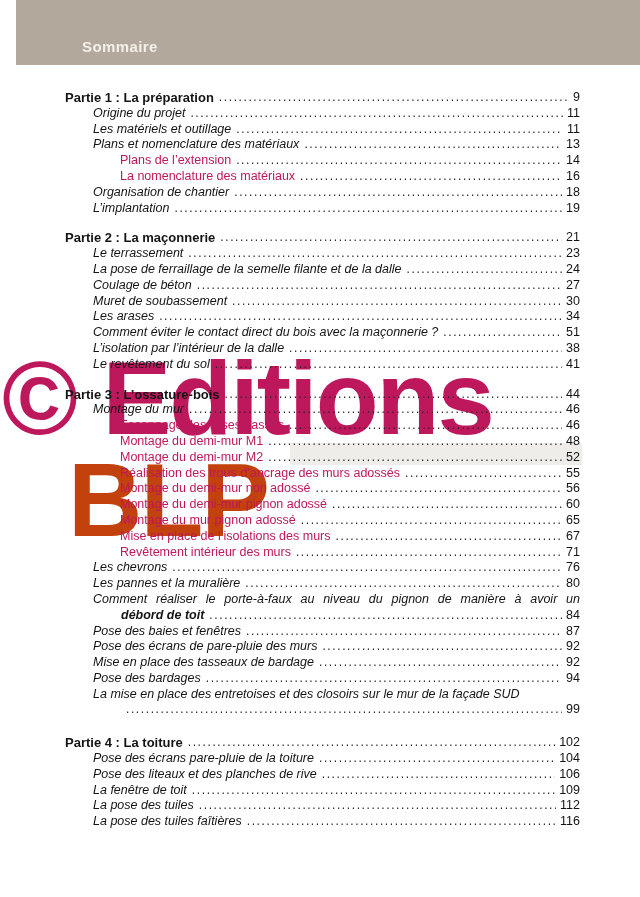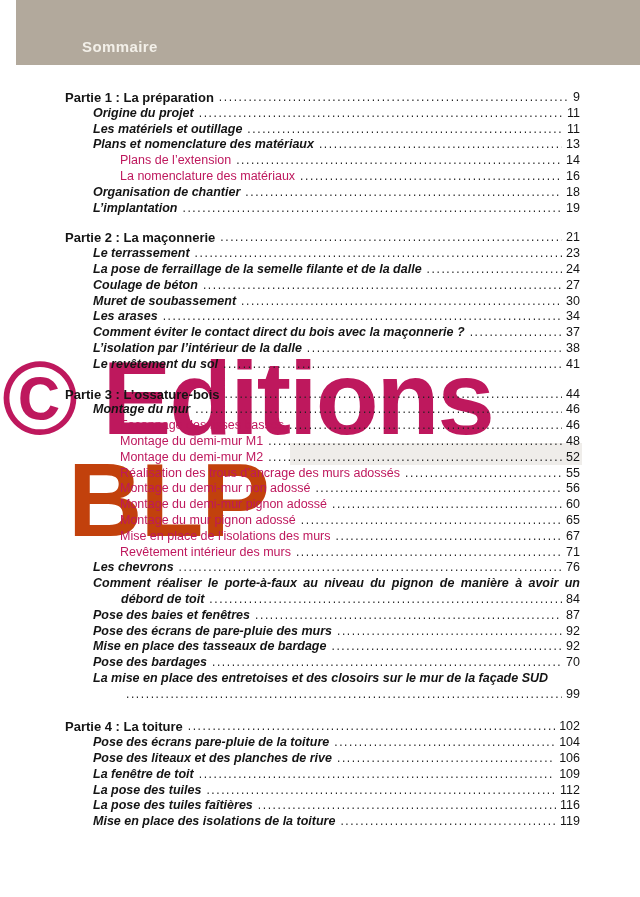--- a/index.html
+++ b/index.html
@@ -55,21 +55,21 @@
   .toc-section + .toc-section { margin-top: 14px; }
   .toc-section:nth-child(4) { margin-top: 17px; }
 
   .row {
     display: flex; align-items: flex-end;
     line-height: 15.8px; font-size: 12.5px;
   }
   .row .lbl { white-space: nowrap; }
   .row.lvl0 .lbl { font-weight: bold; font-size: 13px; }
   .row.lvl1 { margin-left: 28px; }
-  .row.lvl1 .lbl { font-weight: bold; font-style: italic; }
+  .row.lvl1 .lbl { font-weight: normal; font-style: italic; }
   .row.lvl2 { margin-left: 55px; }
   .row.lvl2 .lbl { color: #be185d; }
 
   
   .row.cont .lbl { flex: 1 1 auto; white-space: nowrap; }
   .row.cont.just .lbl {
     white-space: normal;
     text-align: justify;
     text-align-last: justify;
   }
@@ -176,21 +176,21 @@
             <span class="pg">30</span>
           </div>
           <div class="row lvl1">
             <span class="lbl">Les arases</span>
             <span class="dots"></span>
             <span class="pg">34</span>
           </div>
           <div class="row lvl1">
             <span class="lbl">Comment éviter le contact direct du bois avec la maçonnerie ?</span>
             <span class="dots"></span>
-            <span class="pg">37</span>
+            <span class="pg">51</span>
           </div>
           <div class="row lvl1">
             <span class="lbl">L’isolation par l’intérieur de la dalle</span>
             <span class="dots"></span>
             <span class="pg">38</span>
           </div>
           <div class="row lvl1">
             <span class="lbl">Le revêtement du sol</span>
             <span class="dots"></span>
             <span class="pg">41</span>
@@ -250,20 +250,25 @@
           <div class="row lvl2">
             <span class="lbl">Revêtement intérieur des murs</span>
             <span class="dots"></span>
             <span class="pg">71</span>
           </div>
           <div class="row lvl1">
             <span class="lbl">Les chevrons</span>
             <span class="dots"></span>
             <span class="pg">76</span>
           </div>
+          <div class="row lvl1">
+            <span class="lbl">Les pannes et la muralière</span>
+            <span class="dots"></span>
+            <span class="pg">80</span>
+          </div>
           <div class="row lvl1 cont just">
             <span class="lbl">Comment réaliser le porte-à-faux au niveau du pignon de manière à avoir un</span>
           </div>
           <div class="row lvl1 cont-indent">
             <span class="lbl">débord de toit</span>
             <span class="dots"></span>
             <span class="pg">84</span>
           </div>
           <div class="row lvl1">
             <span class="lbl">Pose des baies et fenêtres</span>
@@ -276,21 +281,21 @@
             <span class="pg">92</span>
           </div>
           <div class="row lvl1">
             <span class="lbl">Mise en place des tasseaux de bardage</span>
             <span class="dots"></span>
             <span class="pg">92</span>
           </div>
           <div class="row lvl1">
             <span class="lbl">Pose des bardages</span>
             <span class="dots"></span>
-            <span class="pg">70</span>
+            <span class="pg">94</span>
           </div>
           <div class="row lvl1 cont">
             <span class="lbl">La mise en place des entretoises et des closoirs sur le mur de la façade SUD</span>
           </div>
           <div class="row lvl1 cont-indent">
             <span class="lbl"></span>
             <span class="dots"></span>
             <span class="pg">99</span>
           </div>
         </div>
@@ -318,21 +323,16 @@
           <div class="row lvl1">
             <span class="lbl">La pose des tuiles</span>
             <span class="dots"></span>
             <span class="pg">112</span>
           </div>
           <div class="row lvl1">
             <span class="lbl">La pose des tuiles faîtières</span>
             <span class="dots"></span>
             <span class="pg">116</span>
           </div>
-          <div class="row lvl1">
-            <span class="lbl">Mise en place des isolations de la toiture</span>
-            <span class="dots"></span>
-            <span class="pg">119</span>
-          </div>
         </div>
       </div>
   </div>
 </div>
 
 </body></html>

